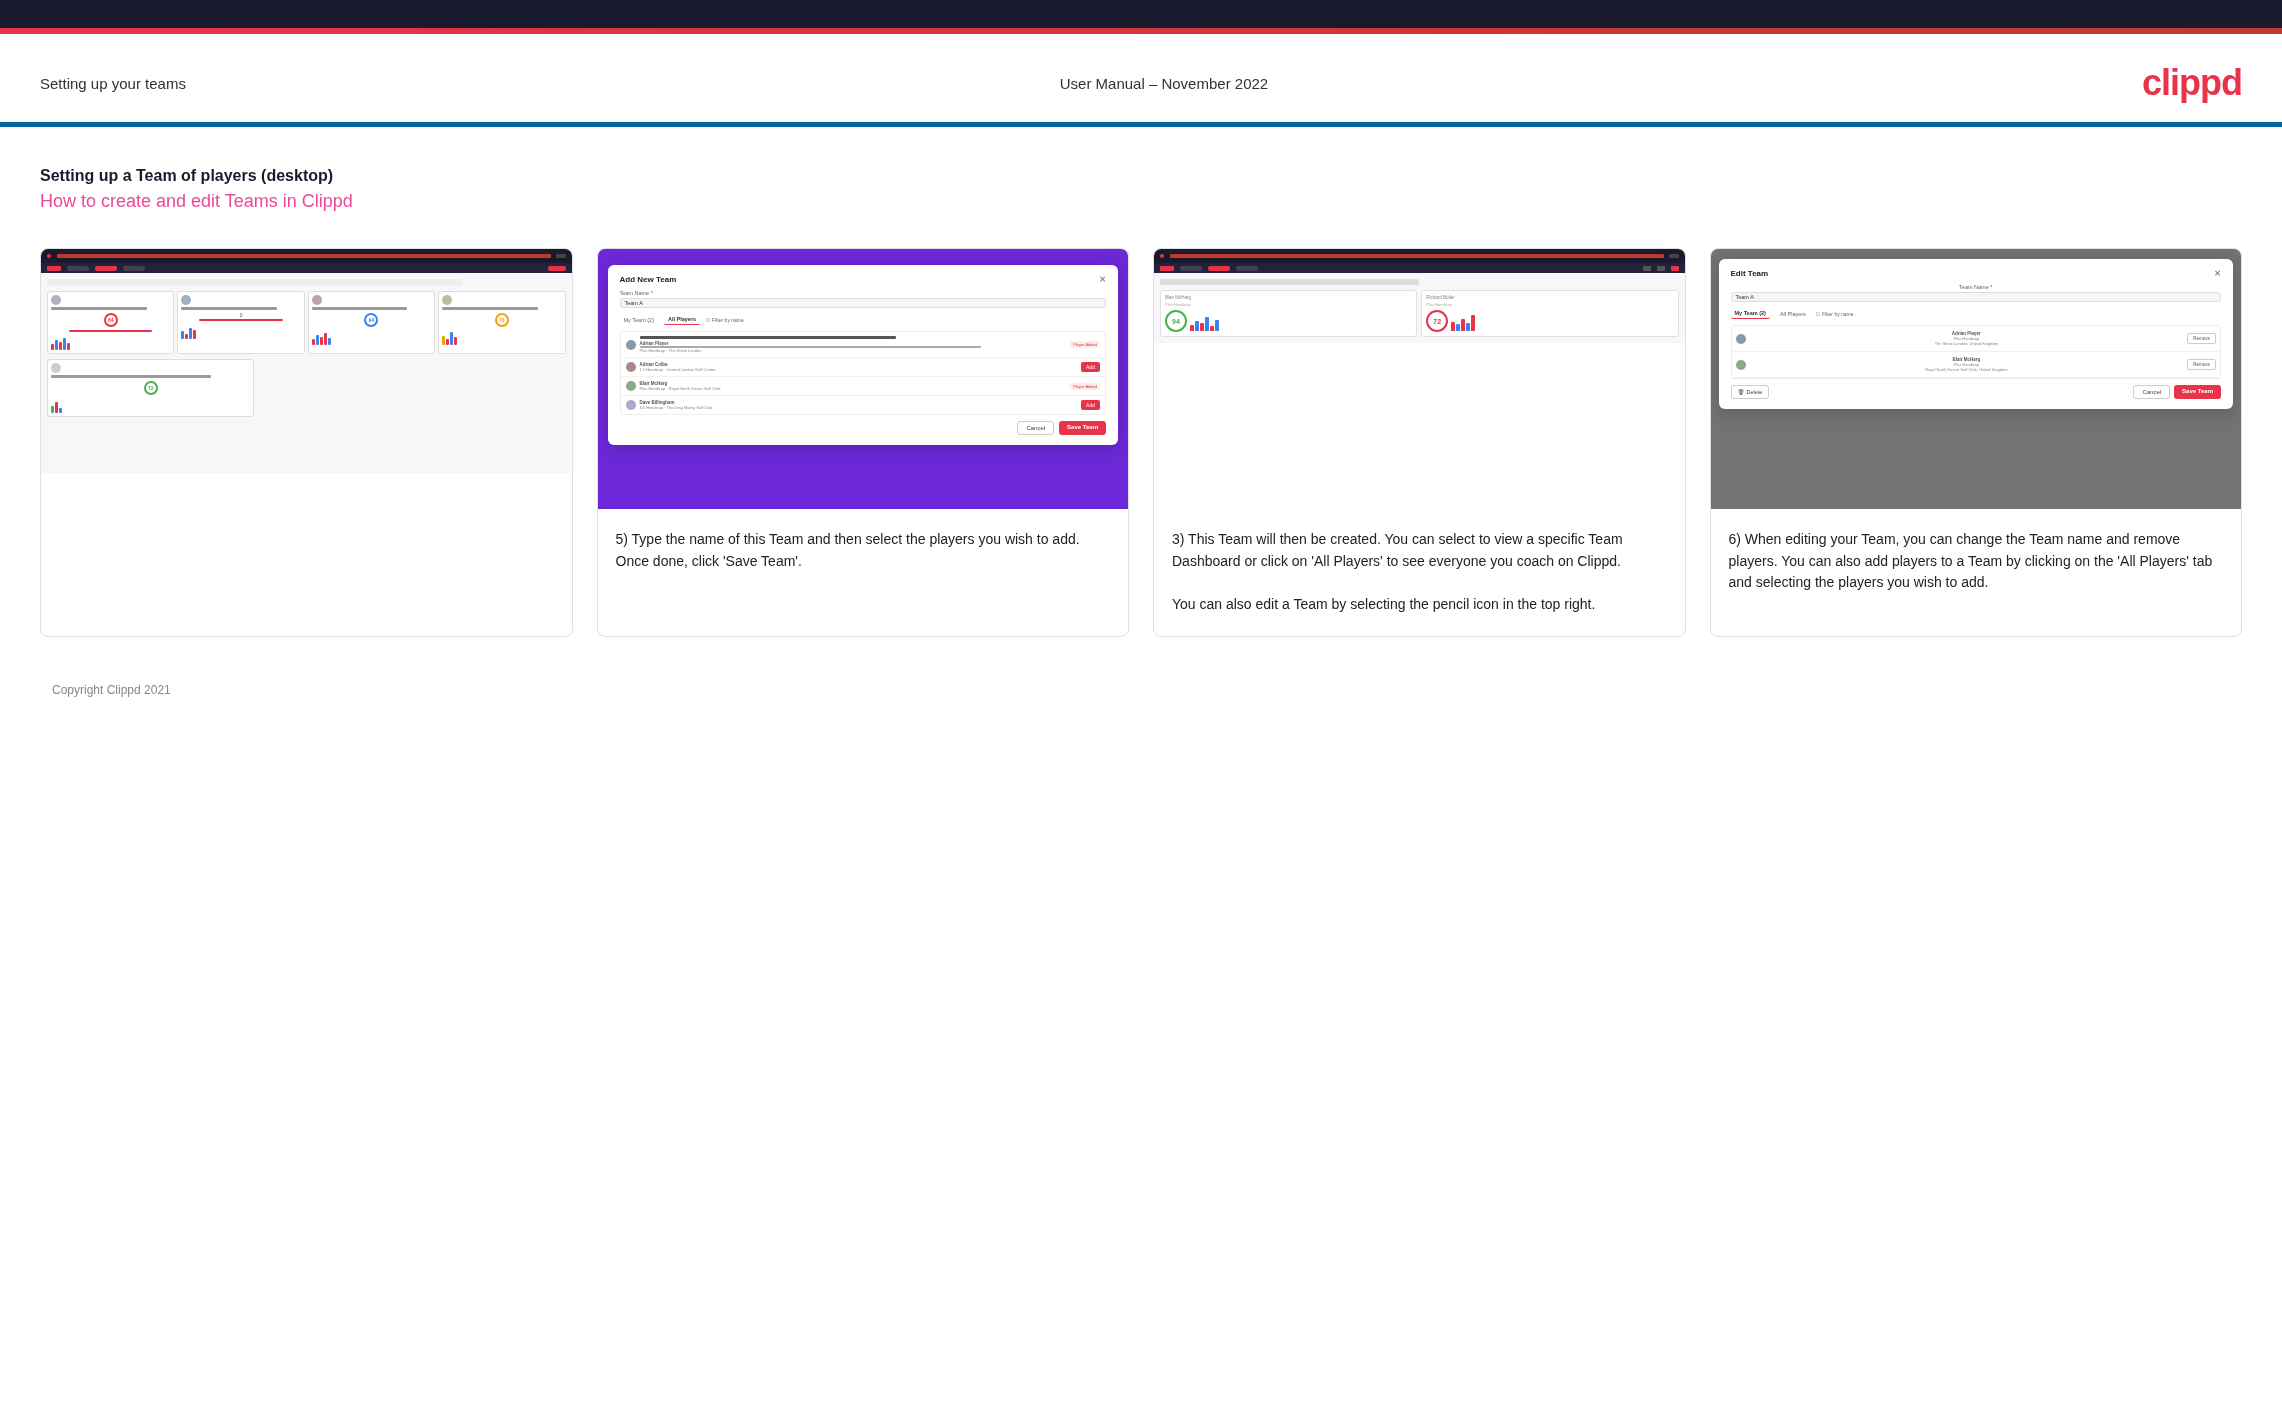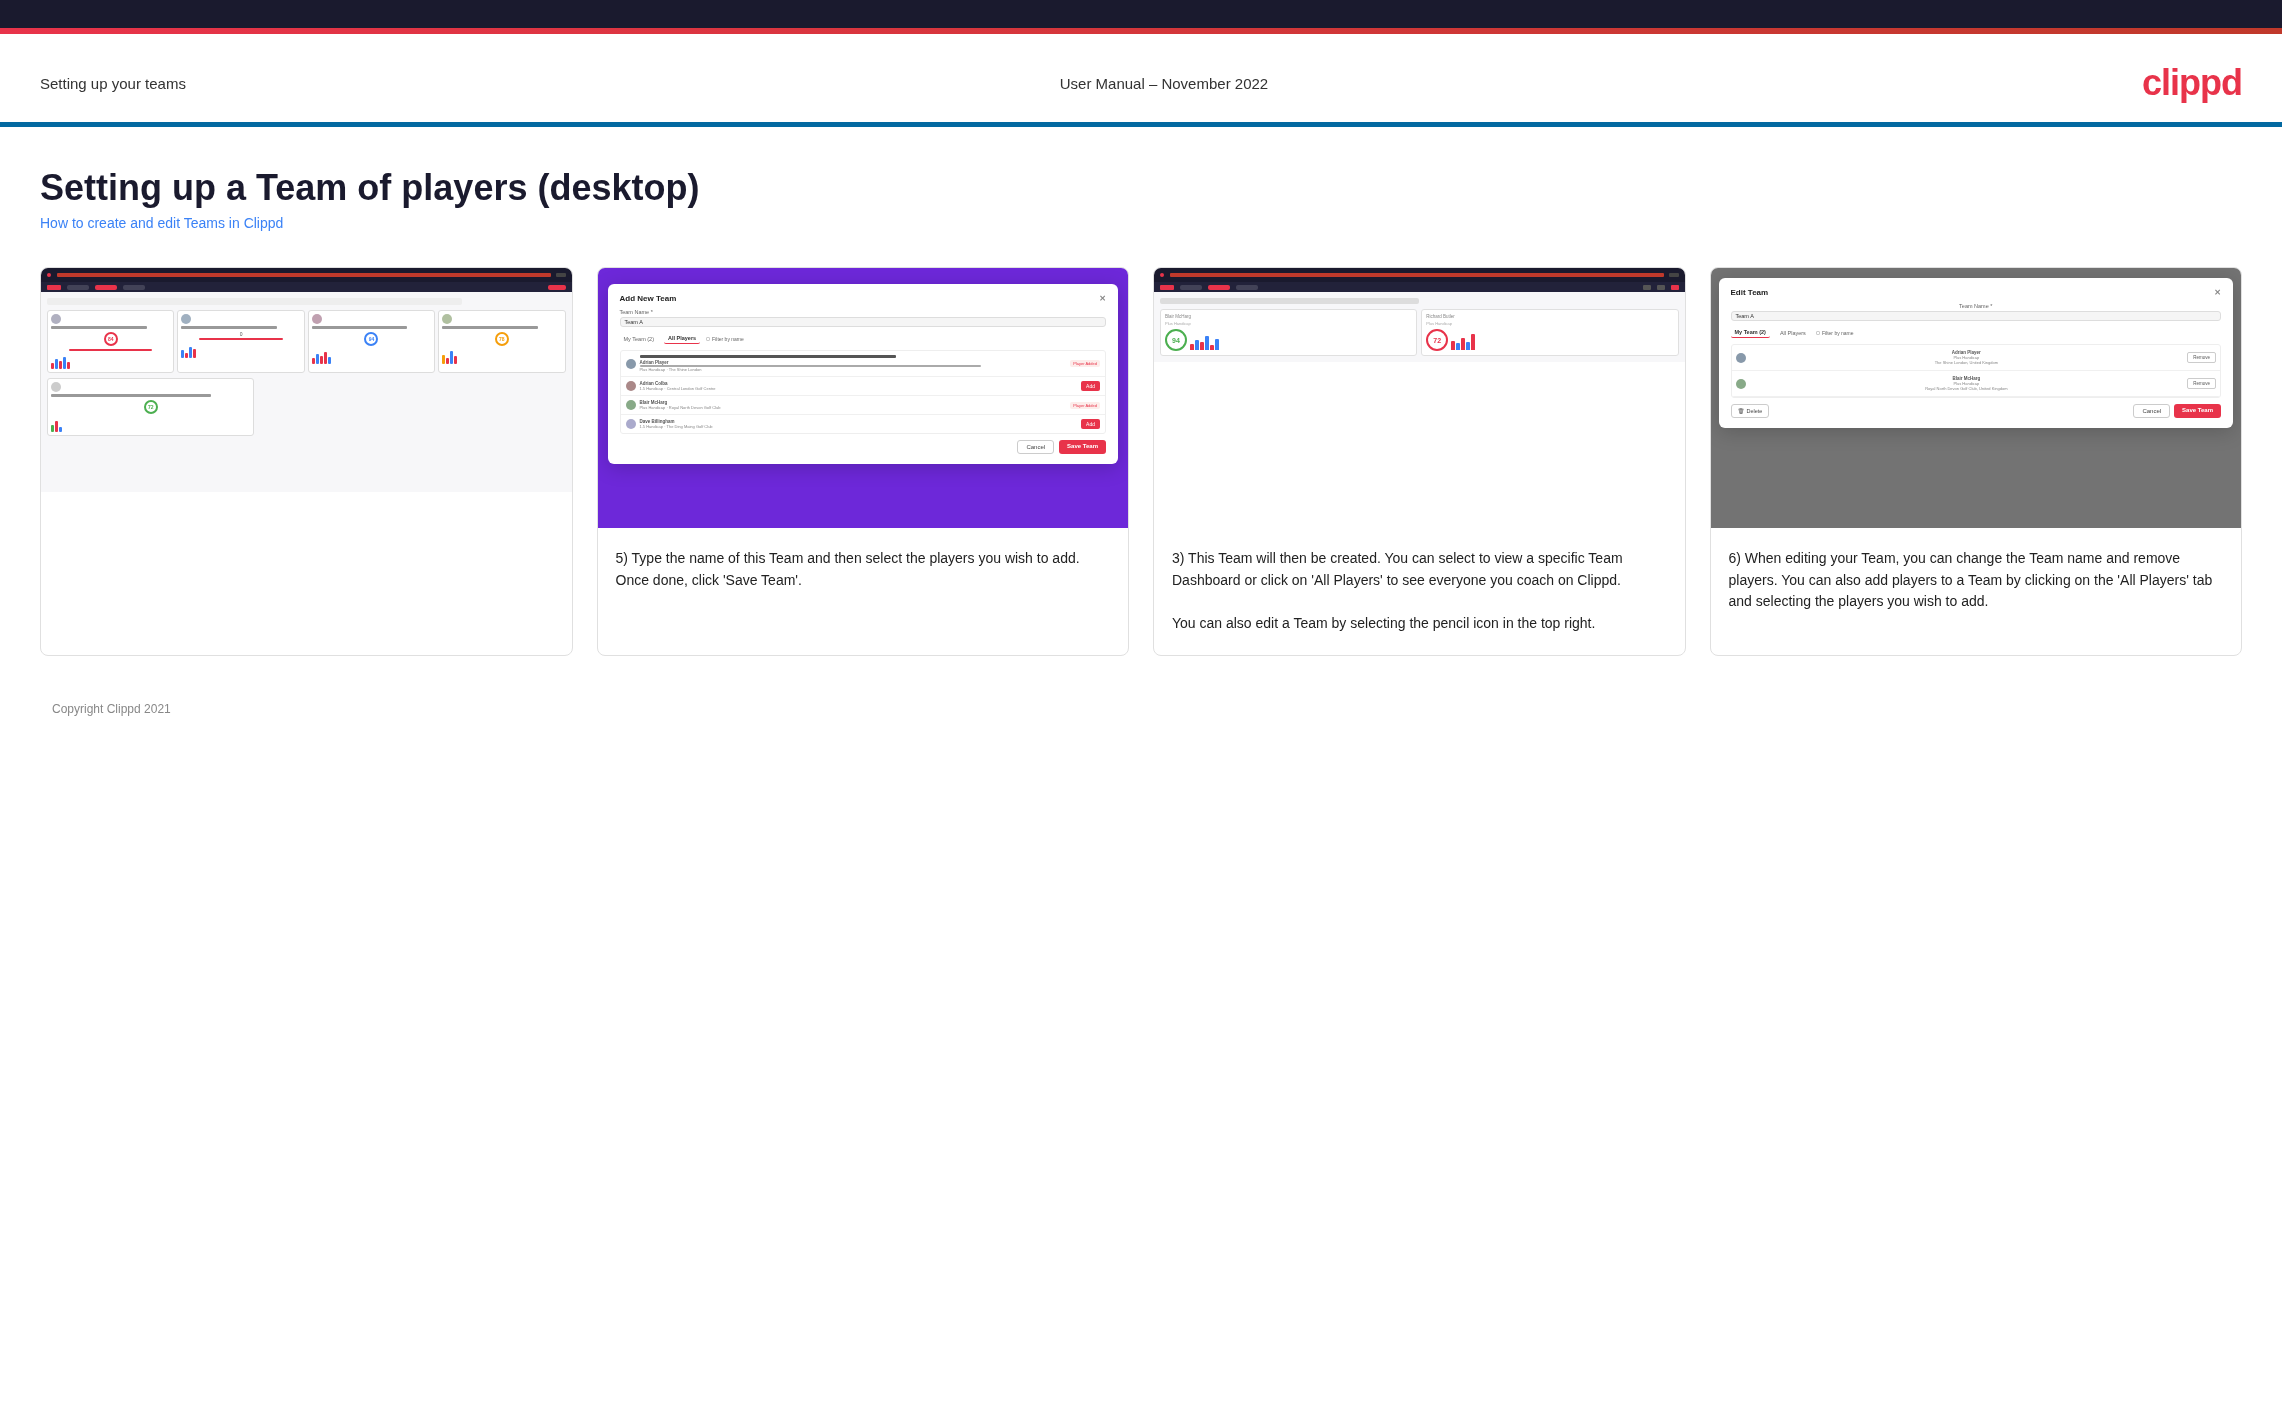--- a/index.html
+++ b/index.html
@@ -35,28 +35,28 @@
     .header-right .logo {
       font-size: 36px;
       font-weight: 900;
       color: #e8334a;
       letter-spacing: -1px;
     }
     .main {
       padding: 40px 40px 30px 40px;
     }
     .page-title {
-      font-size: 36px;
+      font-size: 16px;
       font-weight: 800;
       color: #1a1a2e;
       margin-bottom: 6px;
     }
     .page-subtitle {
-      font-size: 14px;
-      color: #3b82f6;
+      font-size: 18px;
+      color: #ec4899;
       margin-bottom: 36px;
     }
     .cards-row {
       display: grid;
       grid-template-columns: repeat(4, 1fr);
       gap: 24px;
     }
     .card {
       border: 1px solid #e0e0e0;
       border-radius: 8px;

